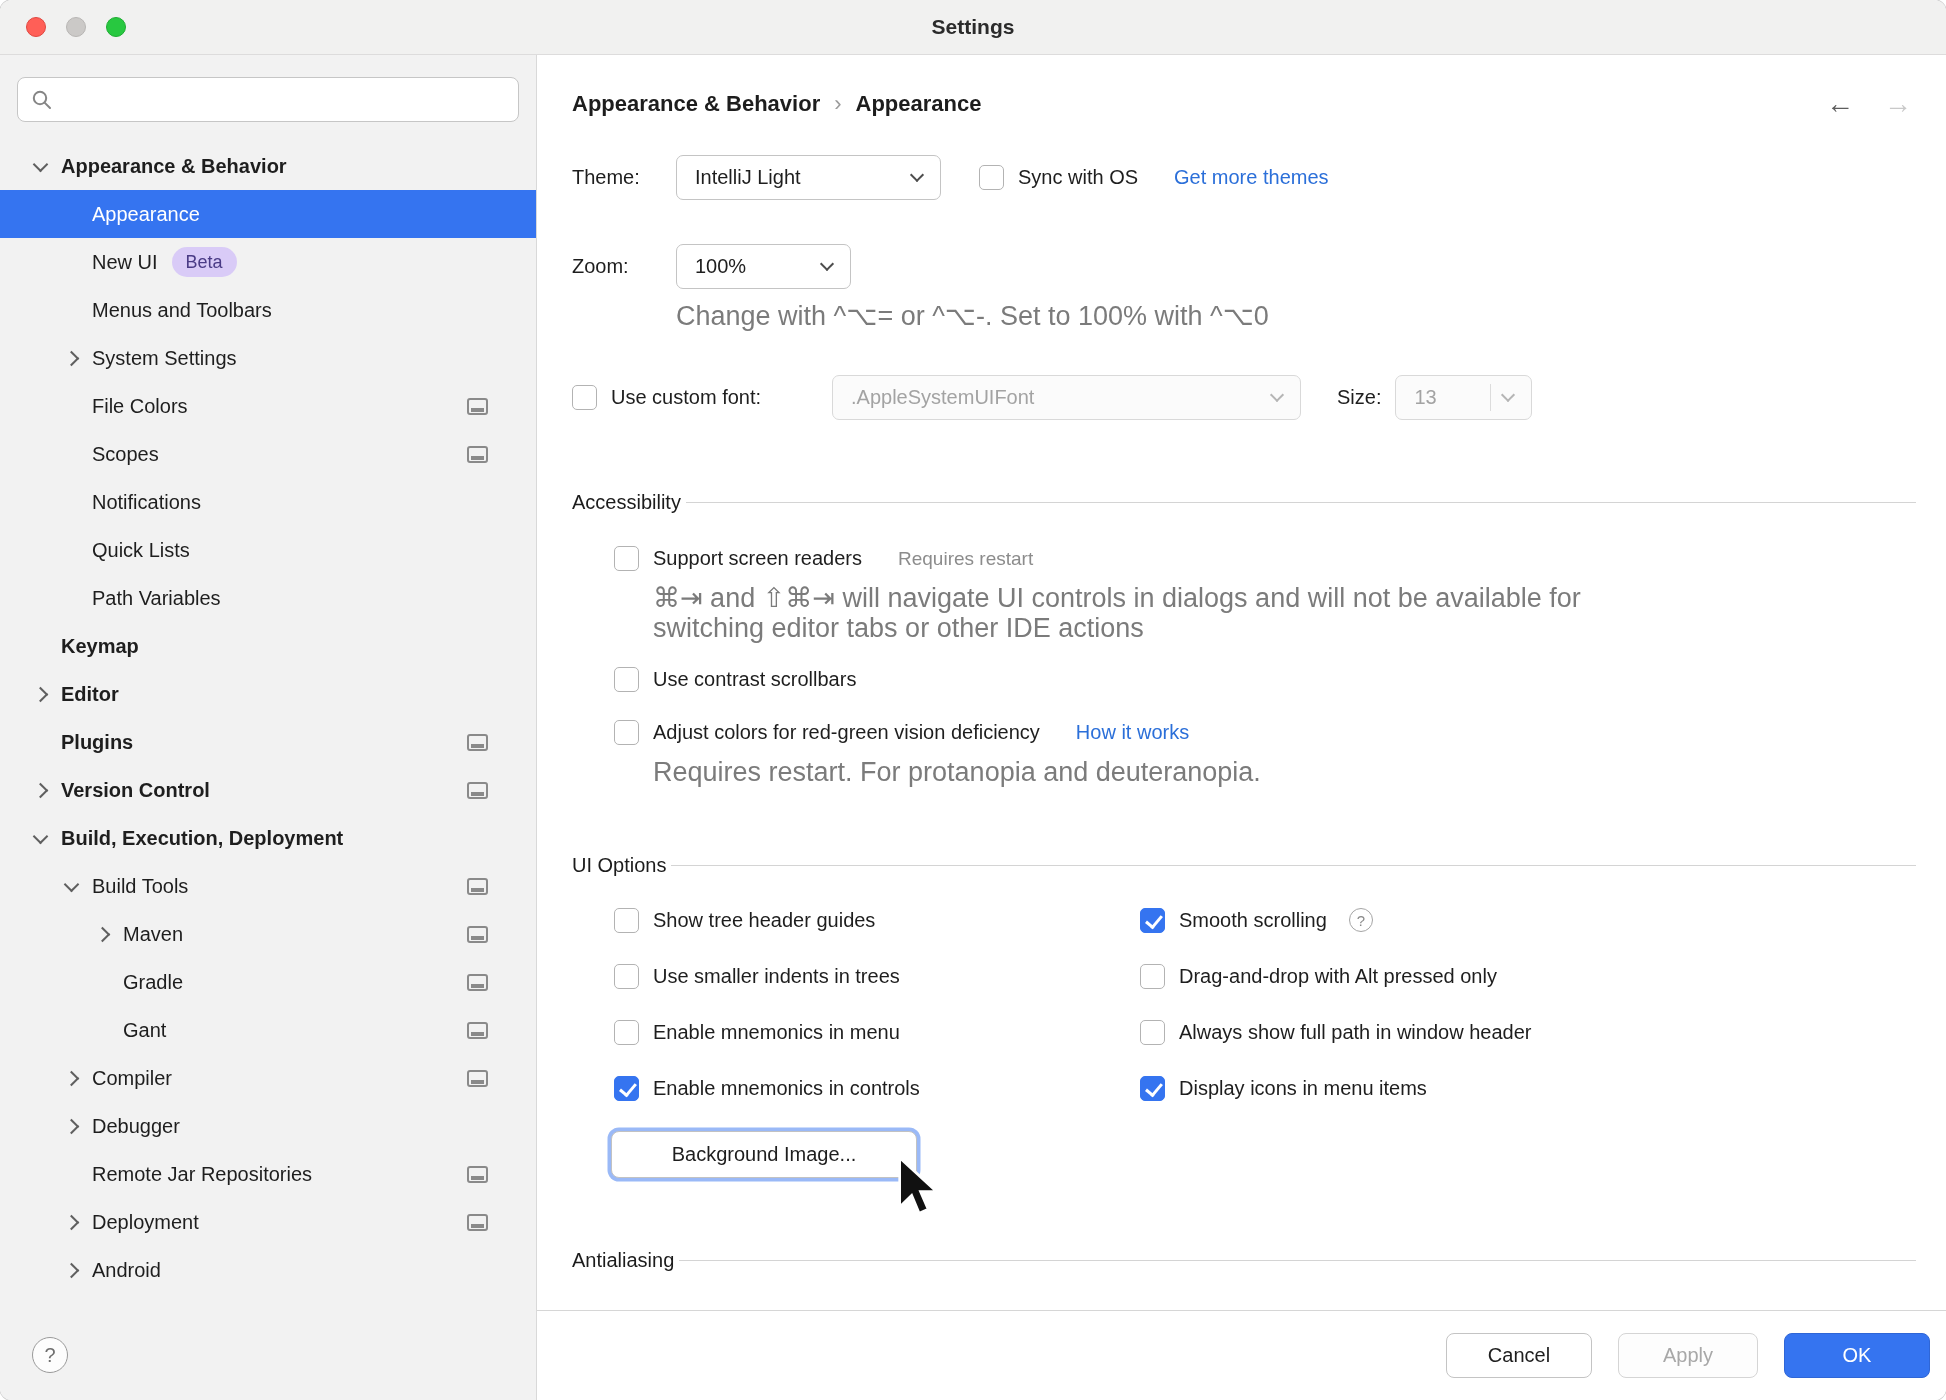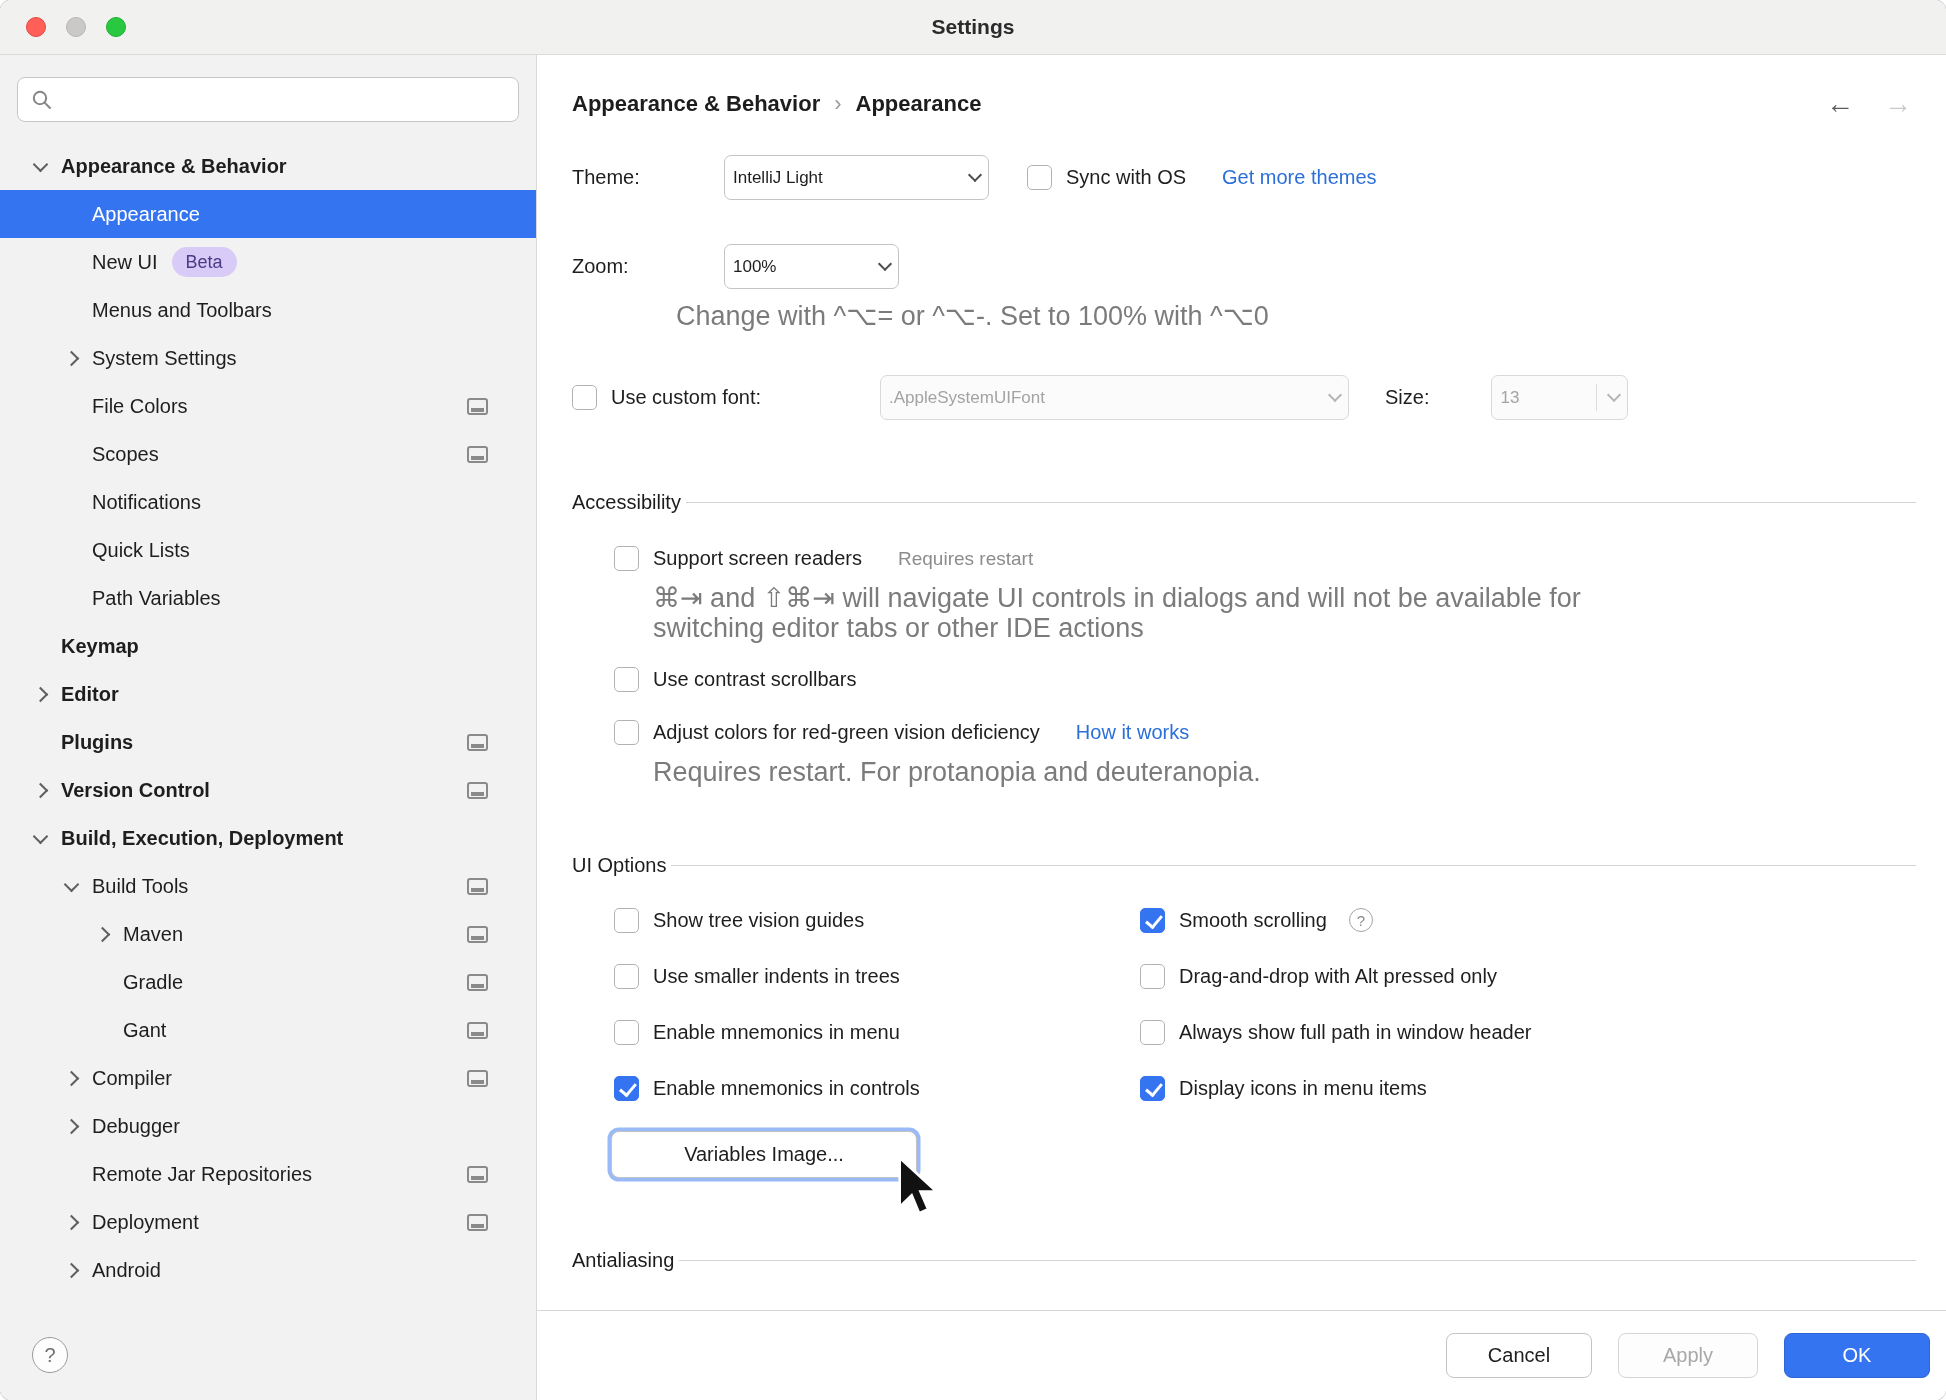--- a/index.html
+++ b/index.html
@@ -53,21 +53,21 @@
   .crumb-sep { color:#9b9b9b; font-weight:400; }
   .nav-arrows { margin-left:auto; display:flex; gap:30px; font-size:28px; line-height:1; margin-right:4px; }
   .back { color:#5d5d5d; } .fwd { color:#c9c9c9; }
 
   .form-row { display:flex; align-items:center; }
   .theme-row { margin-top:36px; }
   .zoom-row { margin-top:44px; }
   .font-row { margin-top:44px; }
   .field-label { font-size:20px; width:104px; flex:0 0 104px; }
 
-  .combo { height:45px; background:#fff; border:1px solid #c4c4c4; border-radius:7px; display:flex; align-items:center; padding:0 8px; font-size:17px; color:#1e1e1e;margin-left:48px; }
+  .combo { height:45px; background:#fff; border:1px solid #c4c4c4; border-radius:7px; display:flex; align-items:center; padding:0 18px; font-size:20px; color:#1e1e1e; }
   .combo-chev { margin-left:auto; width:10px; height:10px; border-right:2px solid #4d4d4d; border-bottom:2px solid #4d4d4d; transform:rotate(45deg); margin-top:-5px; }
   .combo.disabled { background:#fbfbfb; border-color:#d9d9d9; color:#a3a3a3; }
   .combo.disabled .combo-chev { border-color:#b5b5b5; }
   .theme-combo { width:265px; }
   .zoom-combo { width:175px; }
   .font-combo { width:469px; }
   .size-combo { width:137px; }
   .combo-div { width:1px; height:27px; background:#dcdcdc; margin-left:auto; margin-right:12px; }
   .size-combo .combo-chev { margin-left:0; }
 
@@ -336,21 +336,21 @@
         <div class="hint redgreen-hint">Requires restart. For protanopia and deuteranopia.</div>
 
         <div class="section-head ui-opt">
           <span class="section-title">UI Options</span>
           <span class="section-line"></span>
         </div>
 
         <div class="ui-grid" id="ui-grid">
             <div class="check-row grid-row">
               <span class="cb"></span>
-              <span class="check-label">Show tree vision guides</span>
+              <span class="check-label">Show tree header guides</span>
             </div>
             <div class="check-row grid-row">
               <span class="cb checked"></span>
               <span class="check-label">Smooth scrolling</span>
               <span class="mini-help">?</span>
             </div>
             <div class="check-row grid-row">
               <span class="cb"></span>
               <span class="check-label">Use smaller indents in trees</span>
             </div>
@@ -369,21 +369,21 @@
             <div class="check-row grid-row">
               <span class="cb checked"></span>
               <span class="check-label">Enable mnemonics in controls</span>
             </div>
             <div class="check-row grid-row">
               <span class="cb checked"></span>
               <span class="check-label">Display icons in menu items</span>
             </div>
           </div>
 
-        <button class="bg-btn">Variables Image...</button>
+        <button class="bg-btn">Background Image...</button>
 
         <div class="section-head aa">
           <span class="section-title">Antialiasing</span>
           <span class="section-line"></span>
         </div>
 
       </main>
 
       <div class="content-footer">
         <div class="btn-group">

